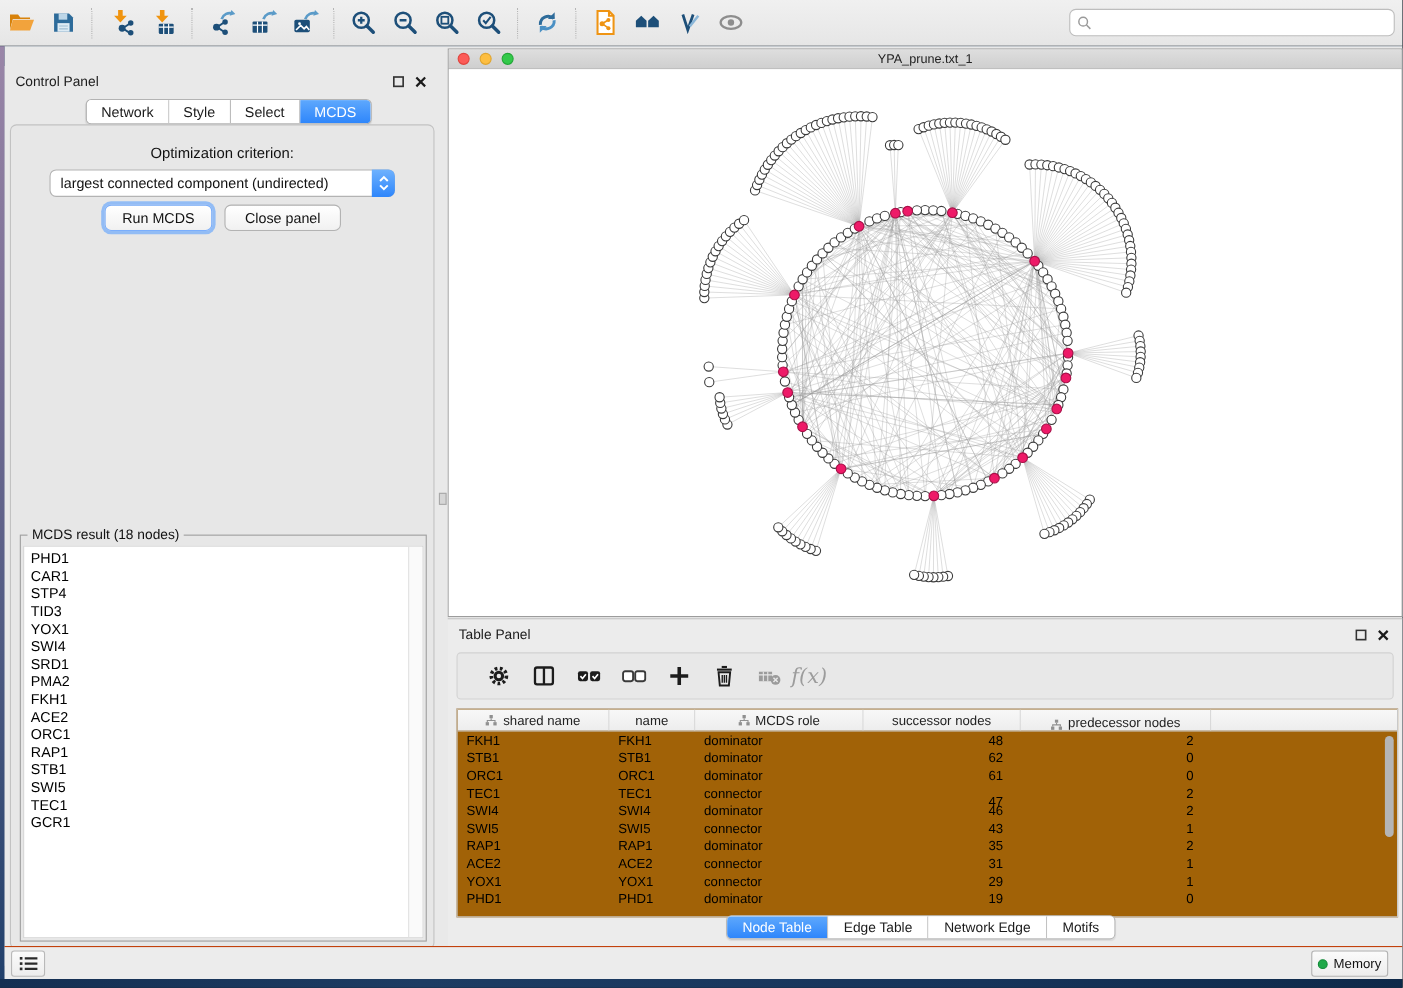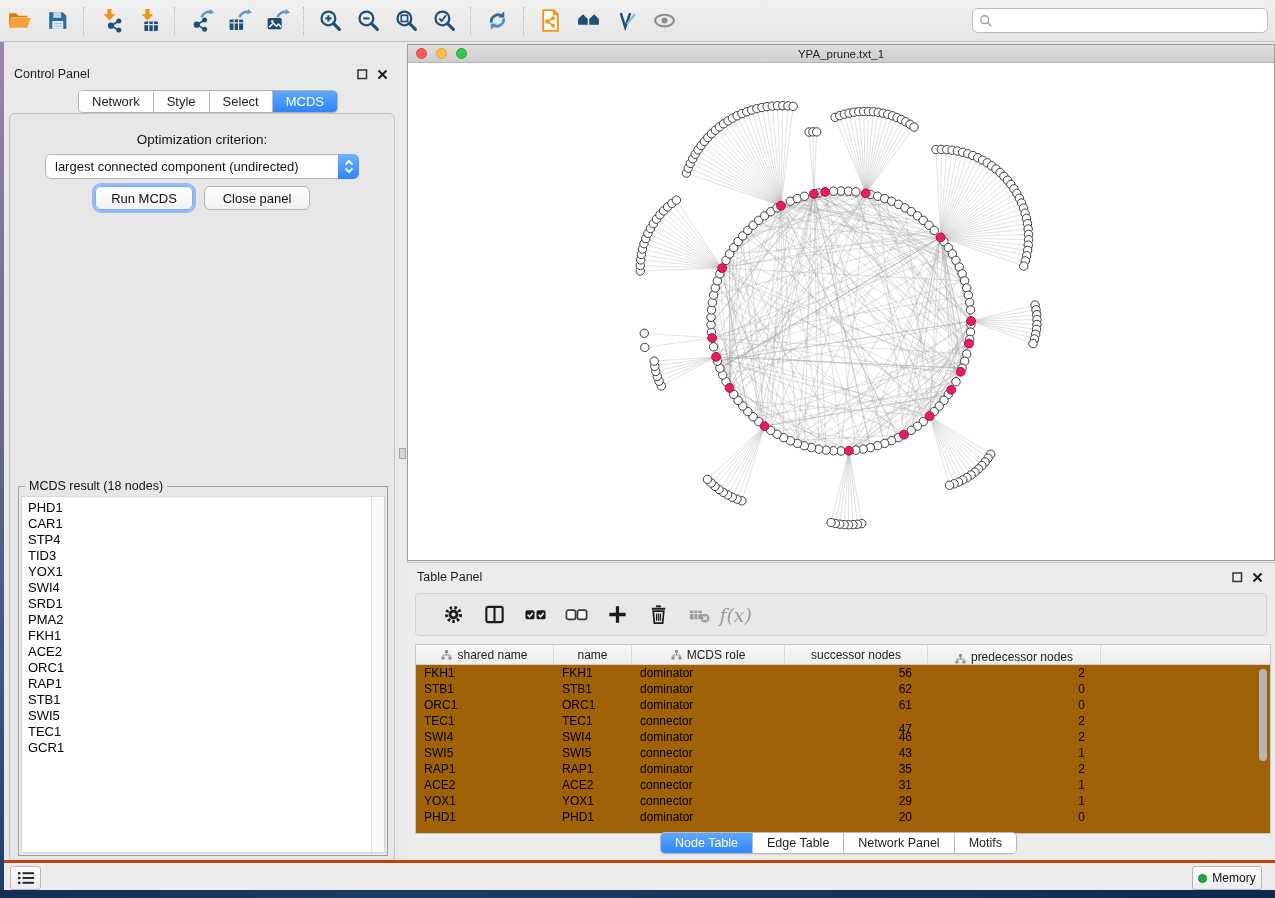--- a/index.html
+++ b/index.html
@@ -95,21 +95,21 @@
   .nt-cell.num { text-align:right; padding-right:16px; }
   .nt-scroll-thumb { position:absolute; right:3px; top:24px; width:8px; height:92px;
     background:#b5b5b5; border-radius:4px; }
 
   .bottom-tabs { position:absolute; left:253px; top:269px; display:flex; border:1px solid #b9b9b9;
     border-radius:5px; overflow:hidden; background:#fff; height:22px; box-shadow:0 1px 1px rgba(0,0,0,.08); }
   .bottom-tabs .seg-tab { font-size:12.5px; padding:0 14px; }
 
   
   .status-bar { position:absolute; left:4px; top:860px; width:1271px; height:30px; background:#ececec;
-    border-top:3px solid #c2410c; }
+    border-top:1px solid #c2410c; }
   .list-btn { position:absolute; left:6px; top:3px; width:31px; height:24px;
     background:linear-gradient(#fbfbfb,#ededed); border:1px solid #b9b9b9; border-radius:3px;
     display:flex; align-items:center; justify-content:center; }
   .memory-btn { position:absolute; right:13px; top:3px; width:70px; height:24px;
     background:linear-gradient(#fbfbfb,#ededed); border:1px solid #b3b3b3; border-radius:3px;
     display:flex; align-items:center; justify-content:center; gap:5px; font-size:12px; color:#111; }
   .memory-dot { width:9px; height:9px; border-radius:50%; background:#1fa849; border:1px solid #128a38; }
 </style>
 </head>
 <body>
@@ -1137,21 +1137,21 @@
         <path d="M5.5 3v2M2 6.5V5h7v1.5" stroke="#909090" fill="none"></path>
             </svg>
             <span>predecessor nodes</span>
           </div>
         </div>
       <div>
           <div class="nt-row">
             <div class="nt-cell txt" style="width: 138px;">FKH1</div>
             <div class="nt-cell txt" style="width: 78px;">FKH1</div>
             <div class="nt-cell txt" style="width: 153px;">dominator</div>
-            <div class="nt-cell num" style="width: 143px;">56</div>
+            <div class="nt-cell num" style="width: 143px;">48</div>
             <div class="nt-cell num" style="width: 173px;">2</div>
           </div>
           <div class="nt-row">
             <div class="nt-cell txt" style="width: 138px;">STB1</div>
             <div class="nt-cell txt" style="width: 78px;">STB1</div>
             <div class="nt-cell txt" style="width: 153px;">dominator</div>
             <div class="nt-cell num" style="width: 143px;">62</div>
             <div class="nt-cell num" style="width: 173px;">0</div>
           </div>
           <div class="nt-row">
@@ -1200,31 +1200,31 @@
             <div class="nt-cell txt" style="width: 138px;">YOX1</div>
             <div class="nt-cell txt" style="width: 78px;">YOX1</div>
             <div class="nt-cell txt" style="width: 153px;">connector</div>
             <div class="nt-cell num" style="width: 143px;">29</div>
             <div class="nt-cell num" style="width: 173px;">1</div>
           </div>
           <div class="nt-row">
             <div class="nt-cell txt" style="width: 138px;">PHD1</div>
             <div class="nt-cell txt" style="width: 78px;">PHD1</div>
             <div class="nt-cell txt" style="width: 153px;">dominator</div>
-            <div class="nt-cell num" style="width: 143px;">20</div>
+            <div class="nt-cell num" style="width: 143px;">19</div>
             <div class="nt-cell num" style="width: 173px;">0</div>
           </div>
         </div>
       <div class="nt-scroll-thumb"></div>
     </div>
 
     <div class="bottom-tabs">
         <div class="seg-tab active">Node Table</div>
         <div class="seg-tab">Edge Table</div>
-        <div class="seg-tab">Network Panel</div>
+        <div class="seg-tab">Network Edge</div>
         <div class="seg-tab">Motifs</div>
       </div>
   </div>
 
   <div class="status-bar">
     <div class="list-btn">
       <svg width="18" height="14" viewBox="0 0 18 14">
         <rect x="1" y="1" width="2.4" height="2.4" fill="#2a2a2a"></rect>
           <rect x="1" y="5.8" width="2.4" height="2.4" fill="#2a2a2a"></rect>
           <rect x="1" y="10.6" width="2.4" height="2.4" fill="#2a2a2a"></rect>

